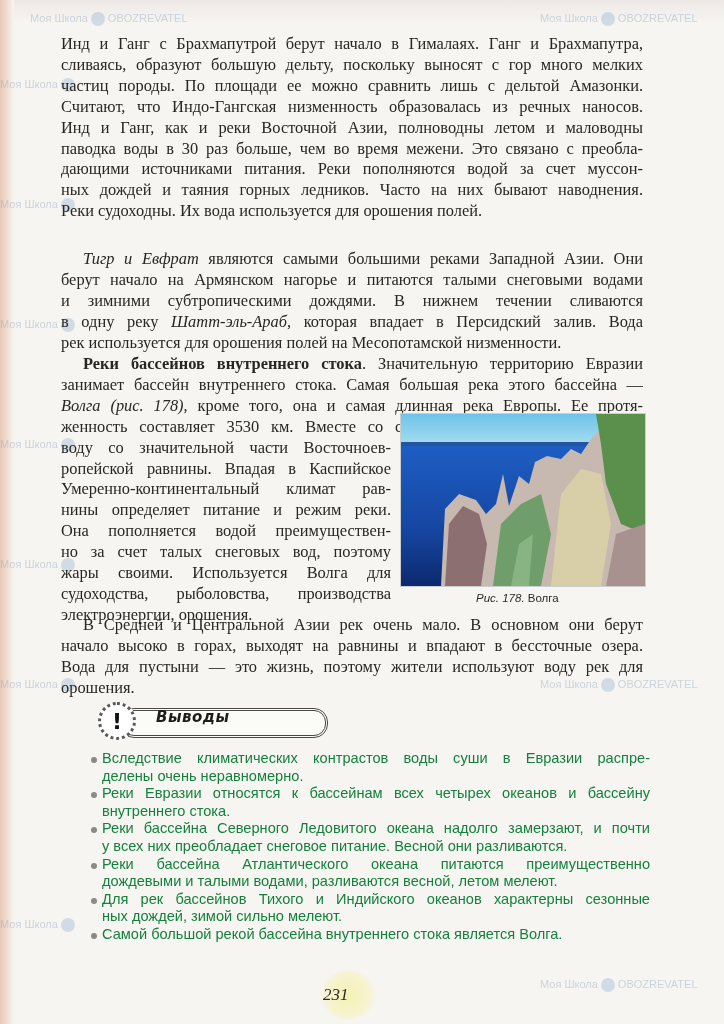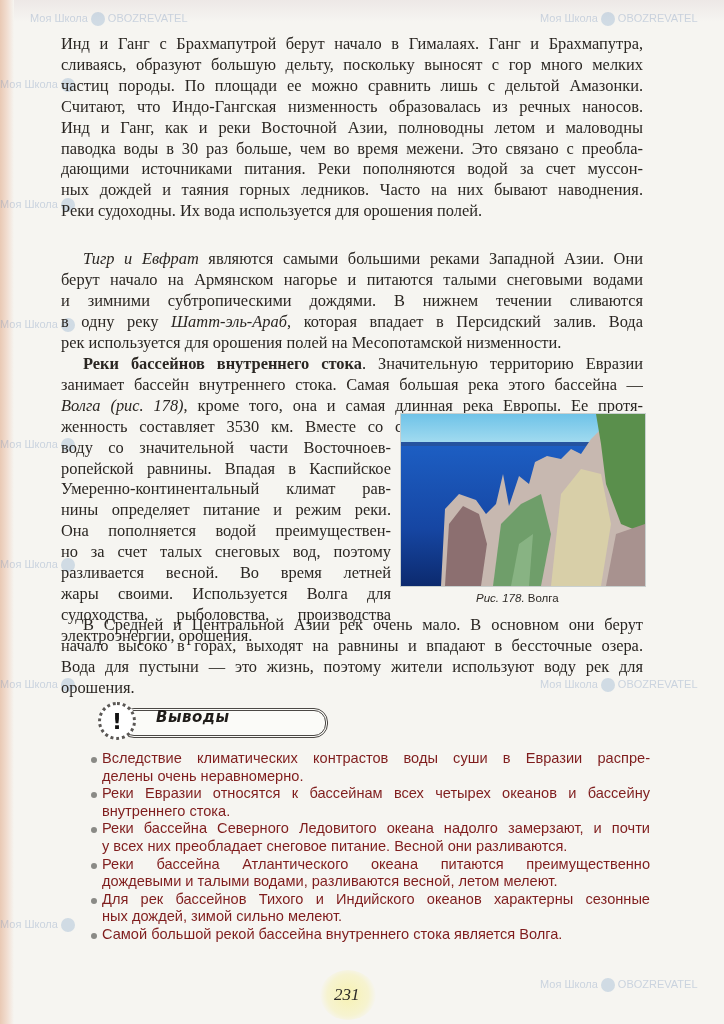--- a/index.html
+++ b/index.html
@@ -65,31 +65,31 @@
   }
   .banner-icon {
     position: absolute; left: 0; top: 0; width: 38px; height: 38px; border-radius: 50%;
     border: 3px dotted #5b5855; background: #ffffff; box-sizing: border-box;
     display: flex; align-items: center; justify-content: center;
     font-family: "DejaVu Sans", sans-serif; font-weight: bold; font-size: 22px; color: #111;
   }
   .bullets {
     position: absolute; left: 90px; top: 750px; width: 560px;
     font-family: "Liberation Sans", "DejaVu Sans", sans-serif; font-size: 14.6px;
-    line-height: 17.6px; color: #7f1d1d;
+    line-height: 17.6px; color: #15803d;
   }
   .bullet { position: relative; padding-left: 12px; margin: 0; }
   .bullet::before {
     content: ""; position: absolute; left: 1px; top: 7px; width: 6px; height: 6px;
     border-radius: 50%; background: #8a8a86;
   }
   .bullet .line { display: block; white-space: nowrap; }
   .bullet .line.j { text-align: justify; text-align-last: justify; }
   .page-number {
-    position: absolute; left: 334px; top: 985px; font-family: "Liberation Serif", serif;
+    position: absolute; left: 323px; top: 985px; font-family: "Liberation Serif", serif;
     font-size: 17px; font-style: italic; color: #2c2a27;
   }
 </style>
 </head>
 <body>
 
 <div class="top-bleed"></div>
 <div class="page-edge"></div>
 
 <div class="watermark" style="left:30px;top:12px;"><span>Моя Школа</span><span class="wm-dot"></span><span>OBOZREVATEL</span></div>
@@ -135,21 +135,20 @@
     <span class="line"><span class="it">Волга</span><span class="it"> (рис. 178)</span><span>, кроме того, она и самая длинная река Европы. Ее протя-</span></span>
     <span class="line">женность составляет 3530 км. Вместе со своими притоками она собирает</span>
   </p>
   <p class="para narrow">
     <span class="line">воду со значительной части Восточноев-</span>
     <span class="line">ропейской равнины. Впадая в Каспийское</span>
     <span class="line">Умеренно-континентальный климат рав-</span>
     <span class="line">нины определяет питание и режим реки.</span>
     <span class="line">Она пополняется водой преимуществен-</span>
     <span class="line">но за счет талых снеговых вод, поэтому</span>
-    <span class="line">разливается весной. Во время летней</span>
     <span class="line">жары своими. Используется Волга для</span>
     <span class="line">судоходства, рыболовства, производства</span>
     <span class="line last">электроэнергии, орошения.</span>
   </p>
 </div>
 
 <div class="volga-photo">
   <svg width="244" height="172" viewBox="0 0 244 172">
     <defs>
       <linearGradient id="sky" x1="0" y1="0" x2="0" y2="1">

